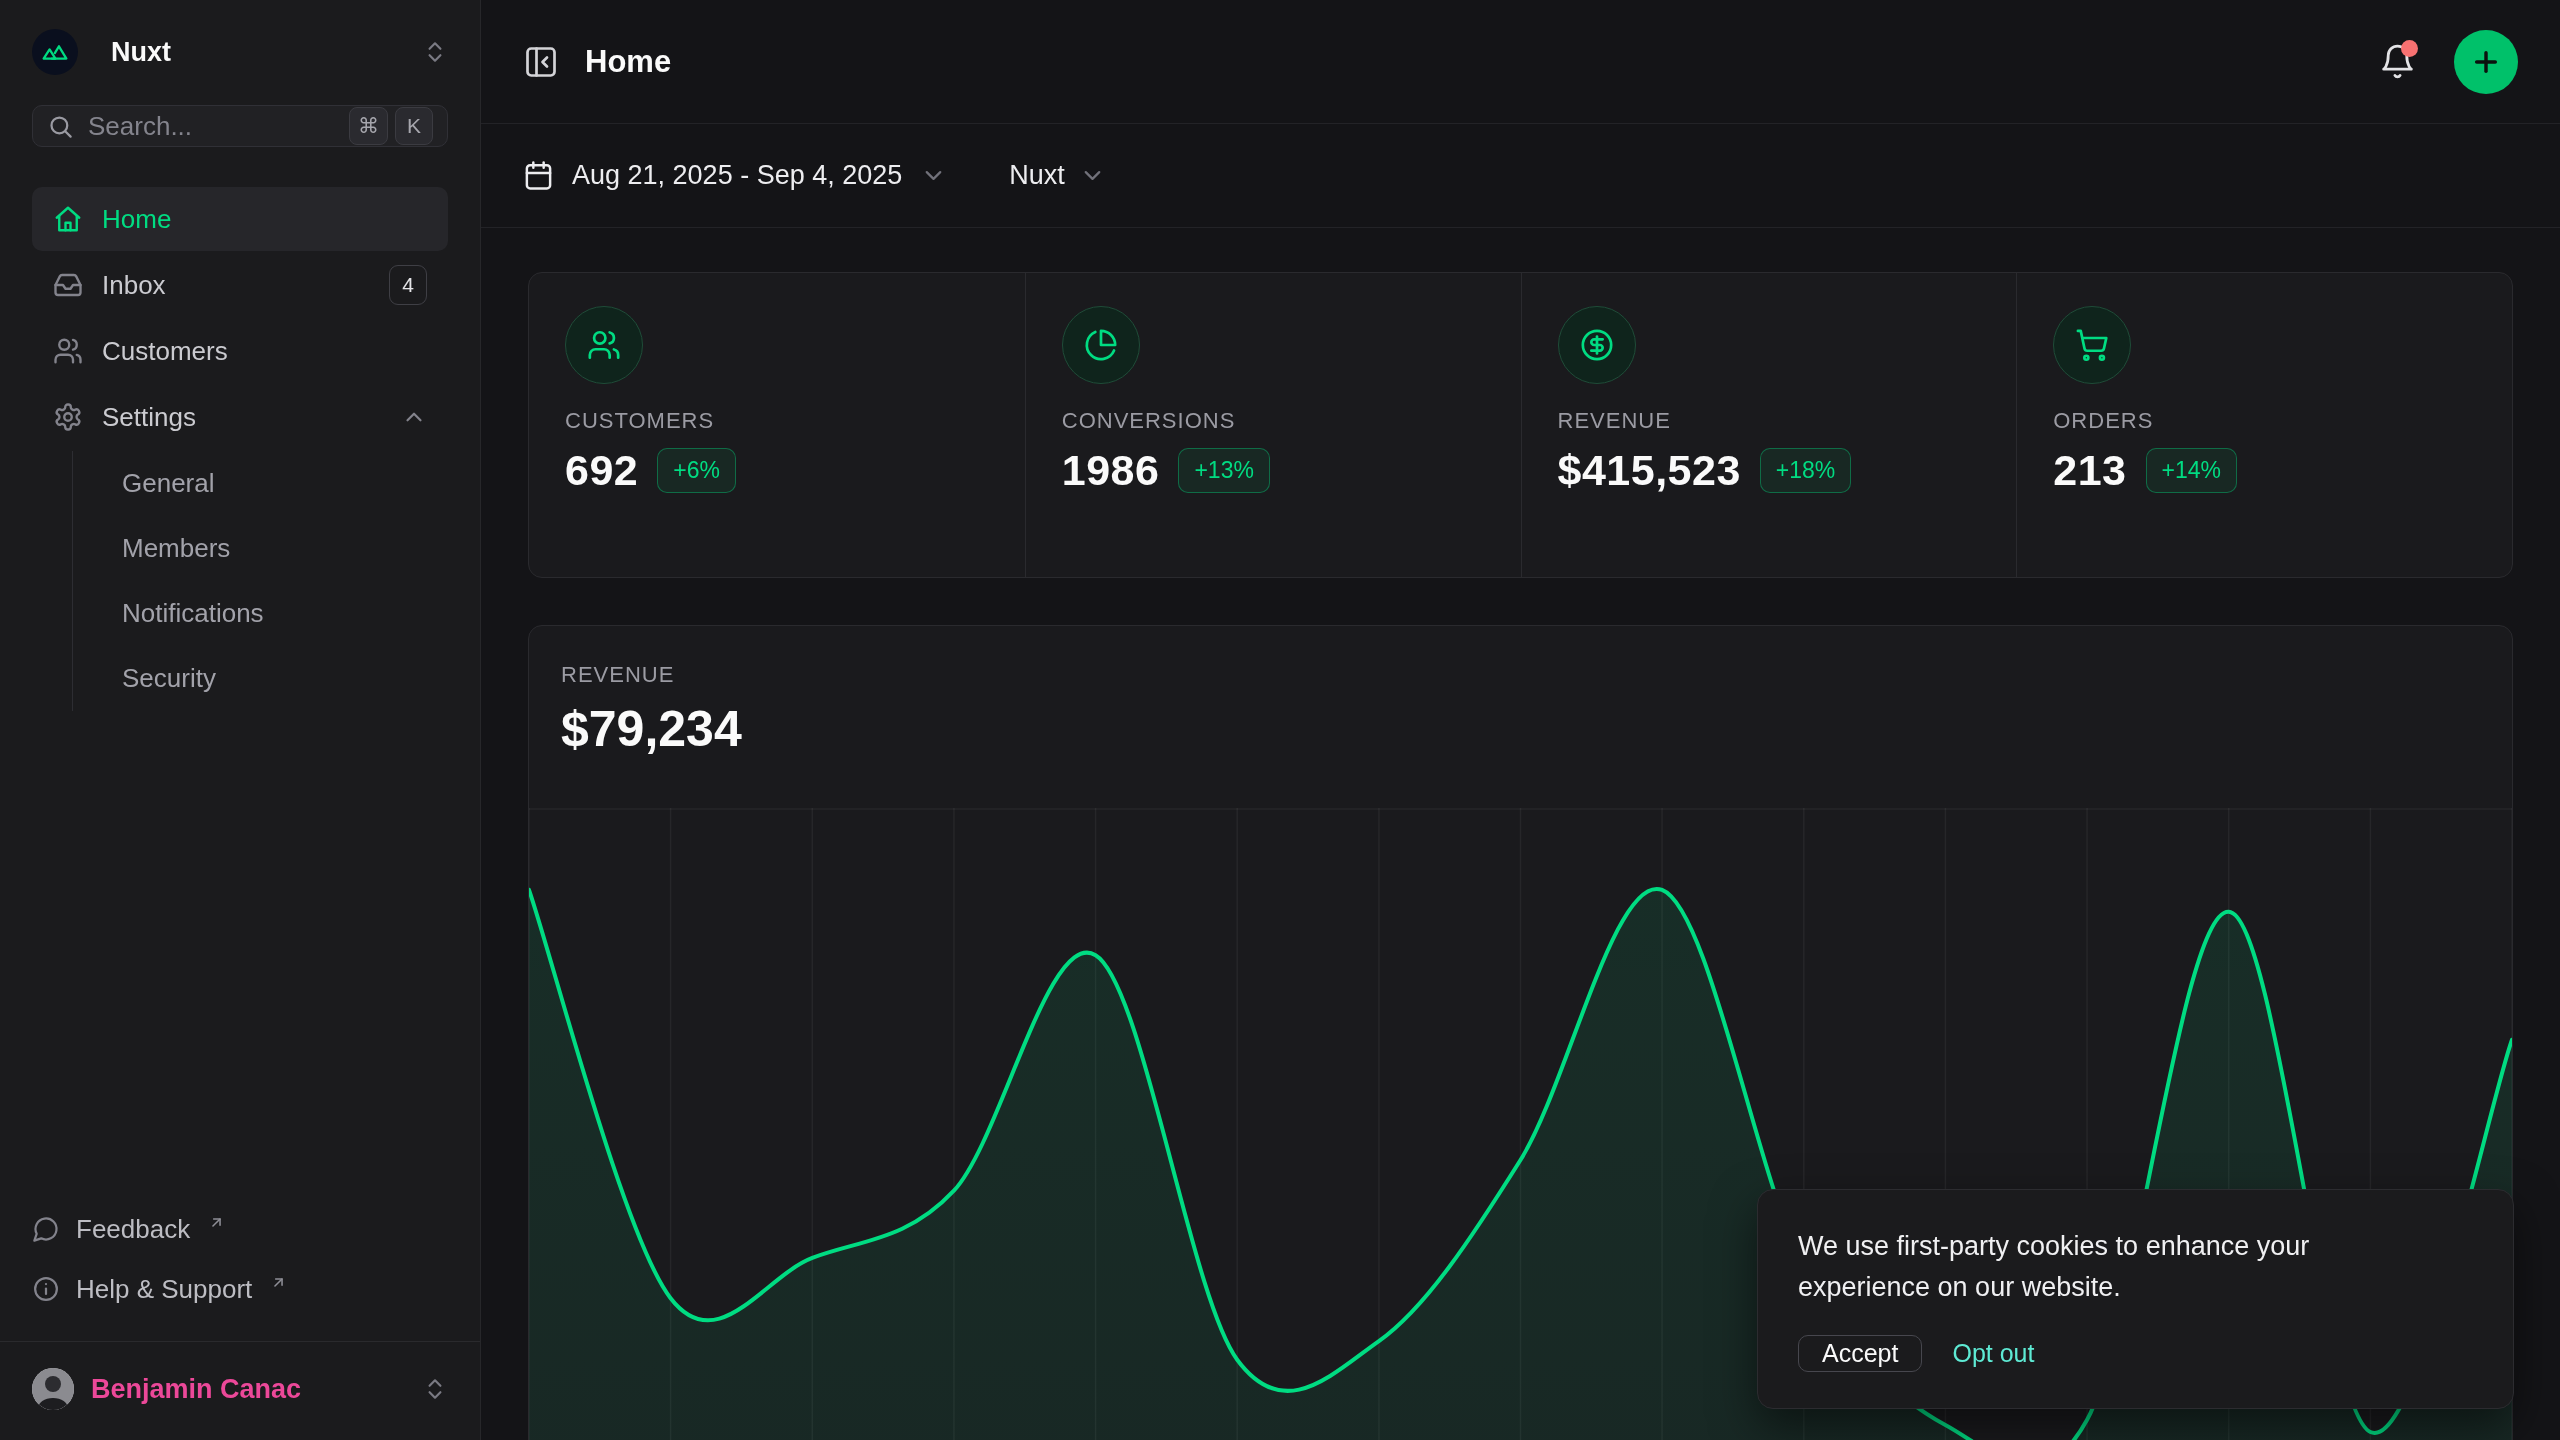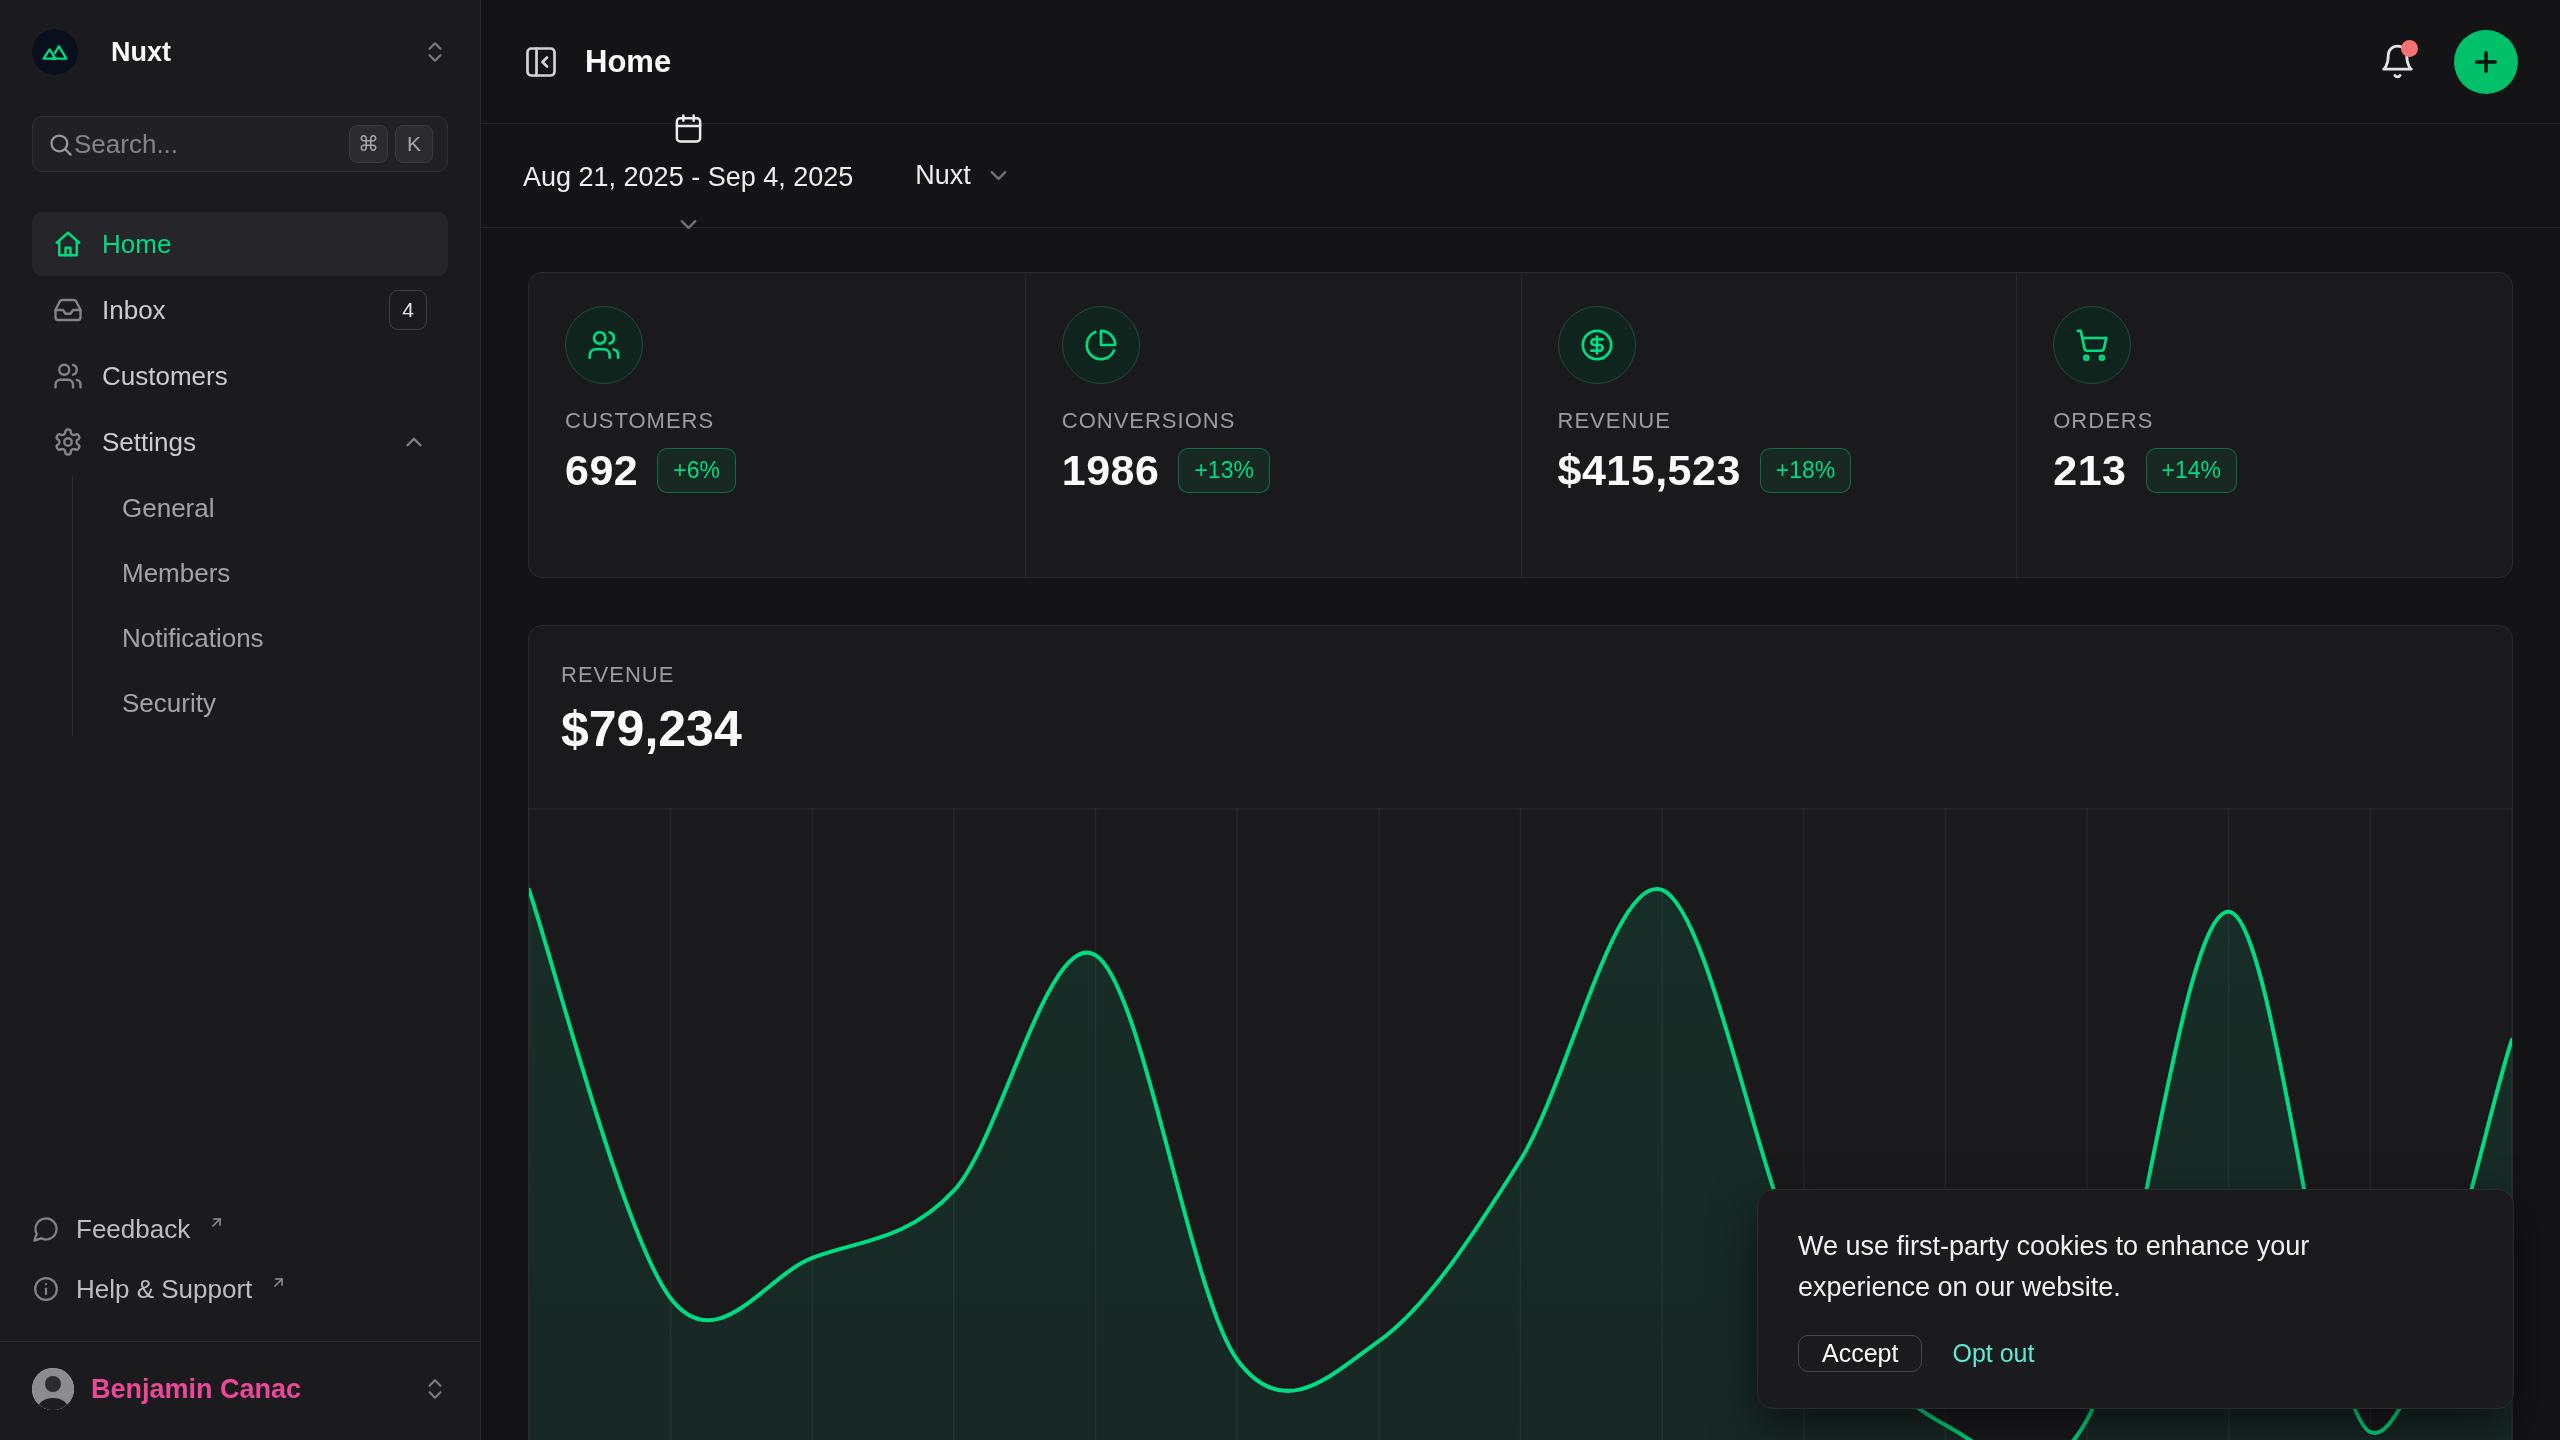--- a/index.html
+++ b/index.html
@@ -18,22 +18,22 @@
     background:#1b1b1d; border-right:1px solid #27272a;
     display:flex; flex-direction:column;
   }
   .side-top { padding:28px 32px 0; }
   .logo-row { display:flex; align-items:center; gap:33px; height:48px; }
   .logo-badge { width:46px; height:46px; border-radius:50%; background:#0a0f1e;
     display:flex; align-items:center; justify-content:center; }
   .brand-name { font-size:27px; font-weight:600; color:#fafafa; }
   .logo-row .sel-icon { margin-left:auto; color:#7a7a83; }
 
-  .searchbox { margin-top:40px; height:56px; border:1px solid #303036; background:#212124;
-    border-radius:10px; display:flex; align-items:center; padding:0 14px; }
+  .searchbox { margin-top:29px; height:42px; border:1px solid #303036; background:#212124;
+    border-radius:10px; display:flex; align-items:center; padding:0 14px; gap:14px; }
   .searchbox input { background:transparent; border:0; outline:none; color:#e4e4e7;
     font-size:26px; flex:1; min-width:0; font-family:"Liberation Sans",sans-serif; }
   .searchbox input::placeholder { color:#84848d; }
   .kbd { min-width:38px; height:38px; padding:0 8px; border-radius:8px; background:#2a2a2f;
     border:1px solid #3b3b41; color:#a6a6ad; font-size:21px; display:flex; align-items:center;
     justify-content:center; }
   .kbds { display:flex; gap:7px; }
 
   .nav { margin-top:40px; display:flex; flex-direction:column; gap:2px; }
   .nav-item { height:64px; border-radius:10px; display:flex; align-items:center;
@@ -72,21 +72,21 @@
   .page-title { font-size:31px; font-weight:700; color:#fafafa; margin-left:26px; }
   .header-right { margin-left:auto; display:flex; align-items:center; gap:38px; }
   .bell-wrap { position:relative; color:#e4e4e7; cursor:pointer; display:flex; }
   .bell-dot { position:absolute; right:-2px; top:-3px; width:17px; height:17px; border-radius:50%;
     background:var(--alert); }
   .plus-btn { width:64px; height:64px; border-radius:50%; background:var(--accent-dark);
     display:flex; align-items:center; justify-content:center; color:#0b120e; cursor:pointer; }
 
   .toolbar { height:104px; border-bottom:1px solid #232327; display:flex; align-items:center;
     padding:0 42px; gap:16px; }
-  .date-range { display:flex; align-items:center; gap:18px; cursor:pointer;flex-direction:column; }
+  .date-range { display:flex; align-items:center; gap:18px; cursor:pointer; }
   .toolbar .cal-icon { color:#ededf0; display:flex; }
   .range-text { font-size:27px; font-weight:500; color:#ededf0; }
   .chev { color:#71717a; display:flex; }
   .period-select { display:flex; align-items:center; gap:14px; margin-left:46px; cursor:pointer; }
   .period-text { font-size:27px; font-weight:500; color:#ededf0; }
 
   .content { padding:44px 47px 0; }
   .stats-grid { display:grid; grid-template-columns:repeat(4,1fr); background:#1a1a1d;
     border:1px solid #2a2a2e; border-radius:14px; height:306px; }
   .stat-cell { padding:33px 36px; }

